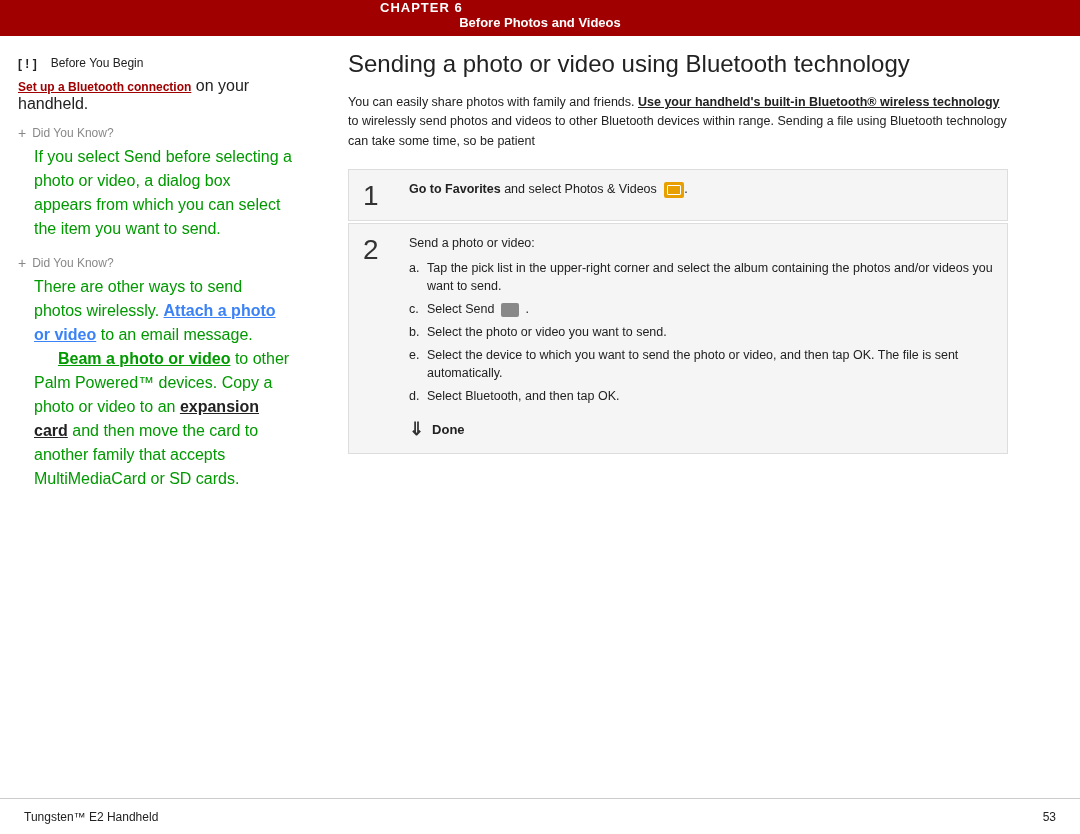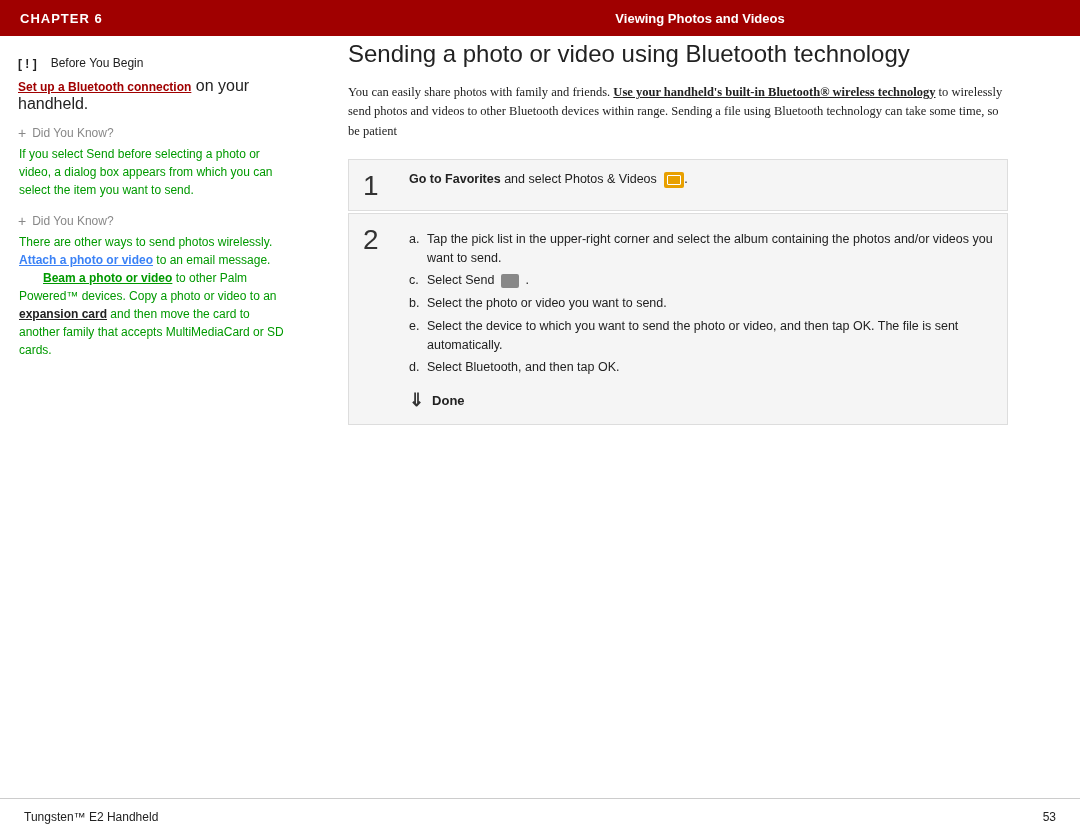--- a/index.html
+++ b/index.html
@@ -14,20 +14,21 @@
     }
 
     
     .header {
       background: #a00000;
       color: #fff;
       display: flex;
       align-items: center;
       height: 36px;
       padding: 0 20px;
+      flex-direction: column;
     }
     .header-chapter {
       font-weight: bold;
       font-size: 13px;
       letter-spacing: 1px;
       min-width: 320px;
     }
     .header-title {
       font-weight: bold;
       font-size: 13px;
@@ -95,23 +96,23 @@
       font-size: 12px;
       margin-bottom: 4px;
     }
     .did-you-know-header .plus-icon {
       font-size: 14px;
       color: #888;
       font-weight: normal;
     }
     .did-you-know-text {
       color: #009900;
-      font-size: 12px;
+      font-size: 16px;
       line-height: 1.5;
-      margin-left: 1px;
+      margin-left: 16px;
     }
     .did-you-know-text .link-red-bold {
       color: #3b82f6;
       font-weight: bold;
       text-decoration: underline;
     }
     .did-you-know-text .link-green-bold {
       color: #009900;
       font-weight: bold;
       text-decoration: underline;
@@ -119,39 +120,38 @@
     }
     .did-you-know-text .link-dark-bold {
       color: #222;
       font-weight: bold;
       text-decoration: underline;
     }
 
     
     .main-content {
       flex: 1;
-      padding: 4px 38px 20px 38px;
+      padding: 14px 38px 20px 38px;
       overflow: hidden;
     }
 
     .page-title {
       font-size: 24px;
       font-weight: normal;
       color: #222;
       margin-bottom: 14px;
       line-height: 1.2;
     }
 
     .intro-text {
       font-size: 12.5px;
       color: #222;
       line-height: 1.55;
       margin-bottom: 18px;
       max-width: 660px;
-      font-family: Liberation Serif, serif;
     }
     .intro-text .bold-underline {
       font-weight: bold;
       text-decoration: underline;
     }
 
     
     .steps-container {
       max-width: 660px;
     }
@@ -261,21 +261,21 @@
     }
     .footer-right {
       font-size: 12px;
     }
   </style>
 </head>
 <body>
 
 <div class="header">
   <div class="header-chapter">CHAPTER 6</div>
-  <div class="header-title">Viewing Photos and Videos</div>
+  <div class="header-title">Before Photos and Videos</div>
 </div>
 
 <div class="content-area">
 
   <div class="sidebar">
 
     <div class="sidebar-before-begin">
       <div class="sidebar-alert">
         <span class="alert-icon">[ ! ]</span>
         <span class="alert-label">Before You Begin</span>
@@ -320,20 +320,21 @@
         <div class="step-number">1</div>
         <div class="step-content">
           <span class="bold">Go to Favorites</span><span> and select Photos &amp; Videos</span>
           <span class="step-icon"></span><span>.</span>
         </div>
       </div>
 
       <div class="step">
         <div class="step-number">2</div>
         <div class="step-content">
+          <div>Send a photo or video:</div>
           <ul class="step-sub-list">
             <li data-letter="a">Tap the pick list in the upper-right corner and select the album containing the photos and/or videos you want to send.</li>
             <li data-letter="c">
               <span>Select Send</span>
               <span class="send-icon"></span>
               <span>.</span>
             </li>
             <li data-letter="b">Select the photo or video you want to send.</li>
             <li data-letter="e">Select the device to which you want to send the photo or video, and then tap OK. The file is sent automatically.</li>
             <li data-letter="d">Select Bluetooth, and then tap OK.</li>

